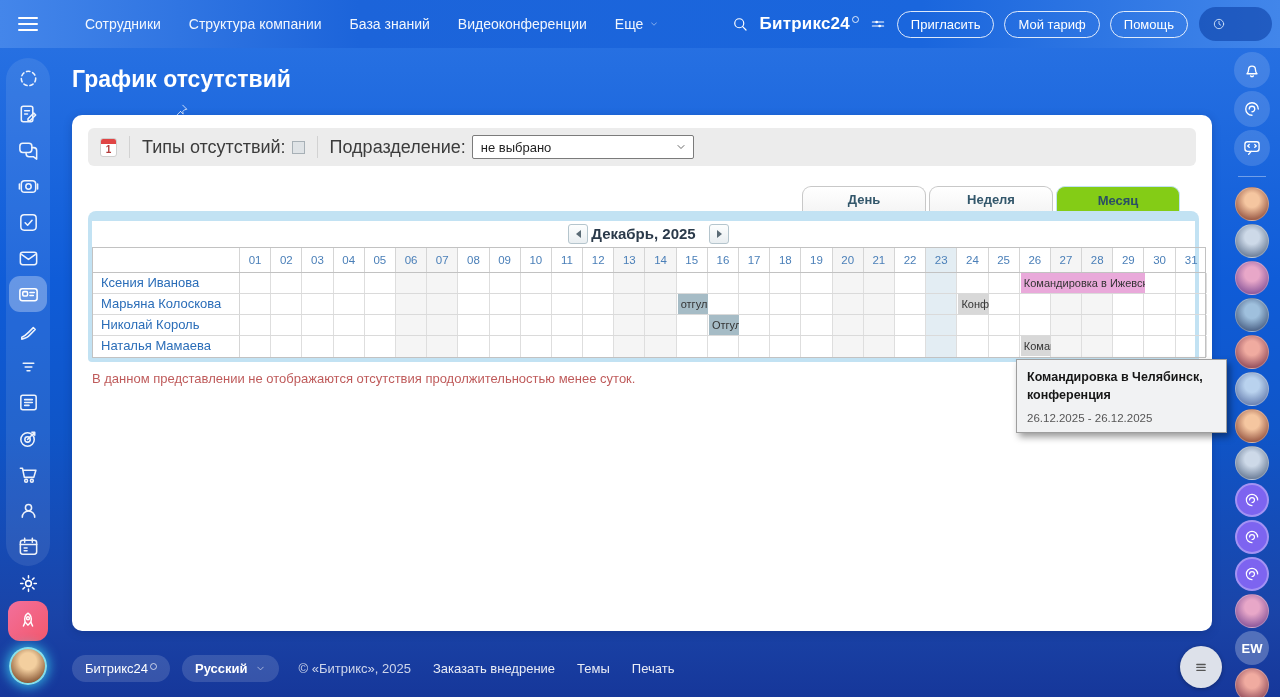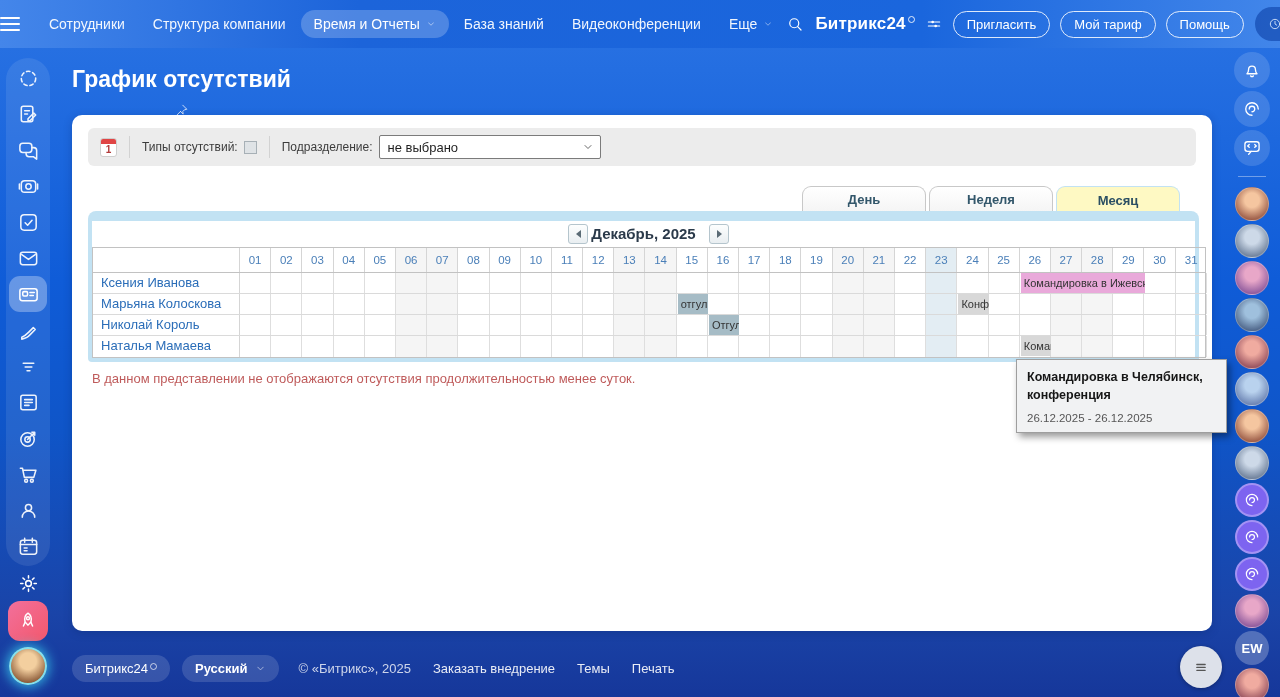--- a/index.html
+++ b/index.html
@@ -65,31 +65,31 @@
   .panel{position:absolute;left:16px;right:12px;top:67px;height:516px;background:#fff;border-radius:10px;
     box-shadow:0 2px 8px rgba(0,30,90,.25);}
   
   .filterbar{position:absolute;left:16px;right:16px;top:13px;height:38px;background:#ececec;border-radius:6px;
     display:flex;align-items:center;gap:12px;padding:0 12px;}
   .cal-ic{width:17px;height:19px;background:#fff;border:1px solid #cfcfcf;border-radius:3px;position:relative;flex:none;}
   .cal-ic::before{content:"";position:absolute;left:0;right:0;top:0;height:5px;background:#e04545;border-radius:2px 2px 0 0;}
   .cal-ic::after{content:"1";position:absolute;left:0;right:0;top:5px;bottom:0;font-size:10px;font-weight:bold;color:#b23a3a;
     display:flex;align-items:center;justify-content:center;}
   .vdiv{width:1px;height:22px;background:#d2d2d2;flex:none;}
-  .flabel{font-size:12px;color:#3c3c3c;white-space:nowrap;}
+  .flabel{font-size:18px;color:#3c3c3c;white-space:nowrap;}
   .type-square{width:13px;height:13px;background:#dfe3e6;border:1px solid #a7b0b6;margin-left:-6px;cursor:pointer;flex:none;}
   .selectbox{width:222px;height:24px;background:#fff;border:1px solid #7b7b7b;border-radius:2px;font-size:13px;color:#1f1f1f;
     display:flex;align-items:center;justify-content:space-between;padding:0 6px 0 8px;cursor:pointer;margin-left:-6px;}
   .selectbox .chevd{color:#444;display:flex;}
   
   .tabs{position:absolute;right:32px;top:71px;display:flex;gap:3px;z-index:1;}
   .tab{width:124px;height:25px;border:1px solid #c8c8c8;border-bottom:none;border-radius:9px 9px 0 0;
     background:linear-gradient(#ffffff,#f5f5f5);color:#33576b;font-size:13px;font-weight:bold;
     display:flex;align-items:center;justify-content:center;cursor:pointer;}
-  .tab.active{background:#fef9c3;border-color:#c2e2f3;height:27px;color:#2b4f63;position:relative;z-index:3;}
+  .tab.active{background:#84cc16;border-color:#c2e2f3;height:27px;color:#2b4f63;position:relative;z-index:3;}
   
   .calwrap{position:absolute;left:16px;right:13px;top:96px;height:151px;background:#c2e2f3;border-radius:8px 8px 4px 4px;z-index:2;}
   .calinner{position:absolute;left:4px;right:4px;top:10px;bottom:4px;background:#fff;}
   .month-header{height:26px;position:relative;}
   .m-title{position:absolute;left:0;right:0;top:4px;text-align:center;font-size:15px;font-weight:bold;color:#2b3a4a;}
   .m-btn{position:absolute;top:3px;width:20px;height:20px;border:1px solid #b5c5cd;border-radius:3px;
     background:linear-gradient(#fdfefe,#e9eef1);display:flex;align-items:center;justify-content:center;cursor:pointer;}
   .m-prev{left:476px;} .m-next{left:617px;}
   .tri-l{width:0;height:0;border-top:4px solid transparent;border-bottom:4px solid transparent;border-right:5px solid #5b6b75;}
   .tri-r{width:0;height:0;border-top:4px solid transparent;border-bottom:4px solid transparent;border-left:5px solid #5b6b75;}
@@ -133,28 +133,20 @@
       <span></span>
       <span></span>
       <span></span>
     </div>
   <div class="topmenu">
       <div class="menu-item">
         <span>Сотрудники</span>
       </div>
       <div class="menu-item">
         <span>Структура компании</span>
-      </div>
-      <div class="menu-item active">
-        <span>Время и Отчеты</span>
-        <span class="chev">
-          <svg viewBox="0 0 24 24" width="10" height="10" fill="none" stroke="currentColor" stroke-width="1.6" stroke-linecap="round" stroke-linejoin="round">
-            <path d="M6 9l6 6 6-6"></path>
-          </svg>
-        </span>
       </div>
       <div class="menu-item">
         <span>База знаний</span>
       </div>
       <div class="menu-item">
         <span>Видеоконференции</span>
       </div>
       <div class="menu-item">
         <span>Еще</span>
         <span class="chev">

